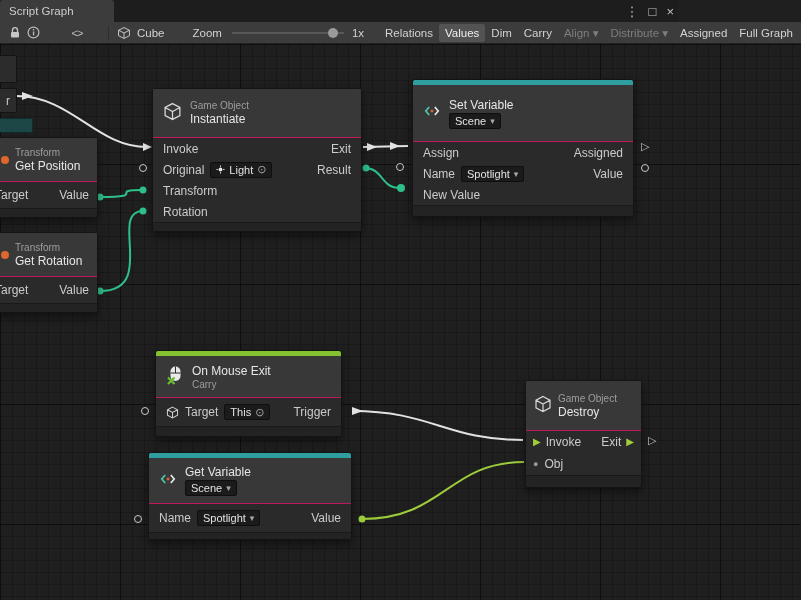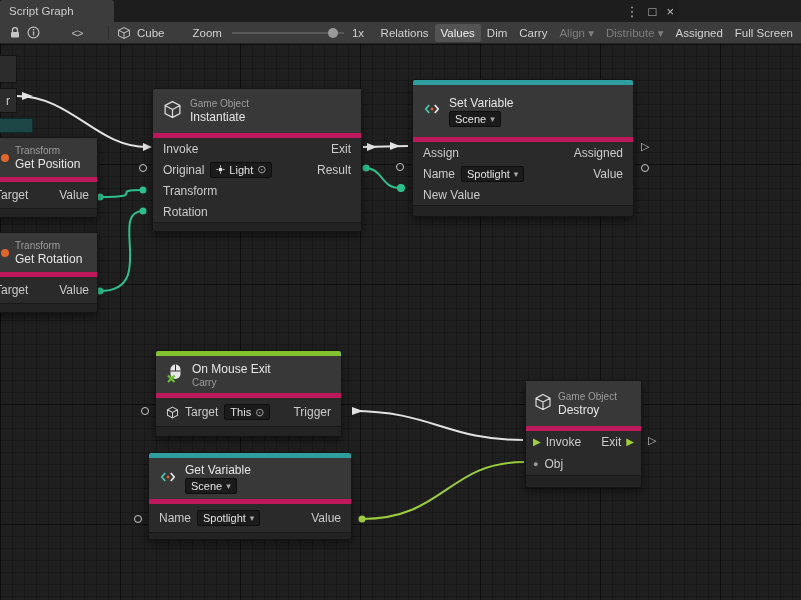--- a/index.html
+++ b/index.html
@@ -36,21 +36,21 @@
               linear-gradient(to bottom, rgba(0,0,0,0.42) 1px, transparent 1px),
               linear-gradient(to right, rgba(0,0,0,0.20) 1px, transparent 1px),
               linear-gradient(to bottom, rgba(0,0,0,0.20) 1px, transparent 1px);
             background-size: 120px 120px, 120px 120px, 12px 12px, 12px 12px; }
   .wires { position:absolute; left:0; top:0; }
 
   
   .node { position:absolute; display:flex; flex-direction:column; background:#2a2a2a;
           border:1px solid #141414; border-radius:3px; box-shadow:0 4px 8px rgba(0,0,0,.45); }
   .node .bar { height:5px; flex:0 0 5px; border-radius:2px 2px 0 0; }
-  .hdr { background:#383838; border-bottom:5px solid #be185d; display:flex; align-items:center;
+  .hdr { background:#383838; border-bottom:1px solid #be185d; display:flex; align-items:center;
          gap:8px; padding:0 10px; }
   .hdr .col { display:flex; flex-direction:column; justify-content:center; gap:1px; }
   .cat { font-size:10px; color:#9d9d9d; }
   .ttl { font-size:12px; color:#e6e6e6; }
   .sub { font-size:10px; color:#9d9d9d; }
   .rows { display:flex; flex-direction:column; }
   .row { display:flex; align-items:center; padding:0 10px; font-size:12px; color:#cbcbcb; }
   .row .right { margin-left:auto; display:inline-flex; align-items:center; gap:5px; }
   .foot { flex:1 1 auto; background:#232323; border-top:1px solid #191919; border-radius:0 0 3px 3px; min-height:7px; }
 
@@ -114,21 +114,21 @@
   <span>1x</span>
 
   <div class="tb-right">
     <span class="tbtn">Relations</span>
     <span class="tbtn active">Values</span>
     <span class="tbtn">Dim</span>
     <span class="tbtn">Carry</span>
     <span class="tbtn dim">Align ▾</span>
     <span class="tbtn dim">Distribute ▾</span>
     <span class="tbtn">Assigned</span>
-    <span class="tbtn" style="margin-right:2px">Full Screen</span>
+    <span class="tbtn" style="margin-right:2px">Full Graph</span>
   </div>
 </div>
 
 <div class="canvas">
 
   <svg class="wires" width="801" height="556" viewBox="0 0 801 556">
 
     <path d="M16,52 C72,52 96,103 147,103" fill="none" stroke="#e2e2e2" stroke-width="2"></path>
     <polygon points="22,48 33,52 22,56" fill="#e2e2e2"></polygon>
     <polygon points="143,99 152,103 143,107" fill="#e2e2e2"></polygon>

